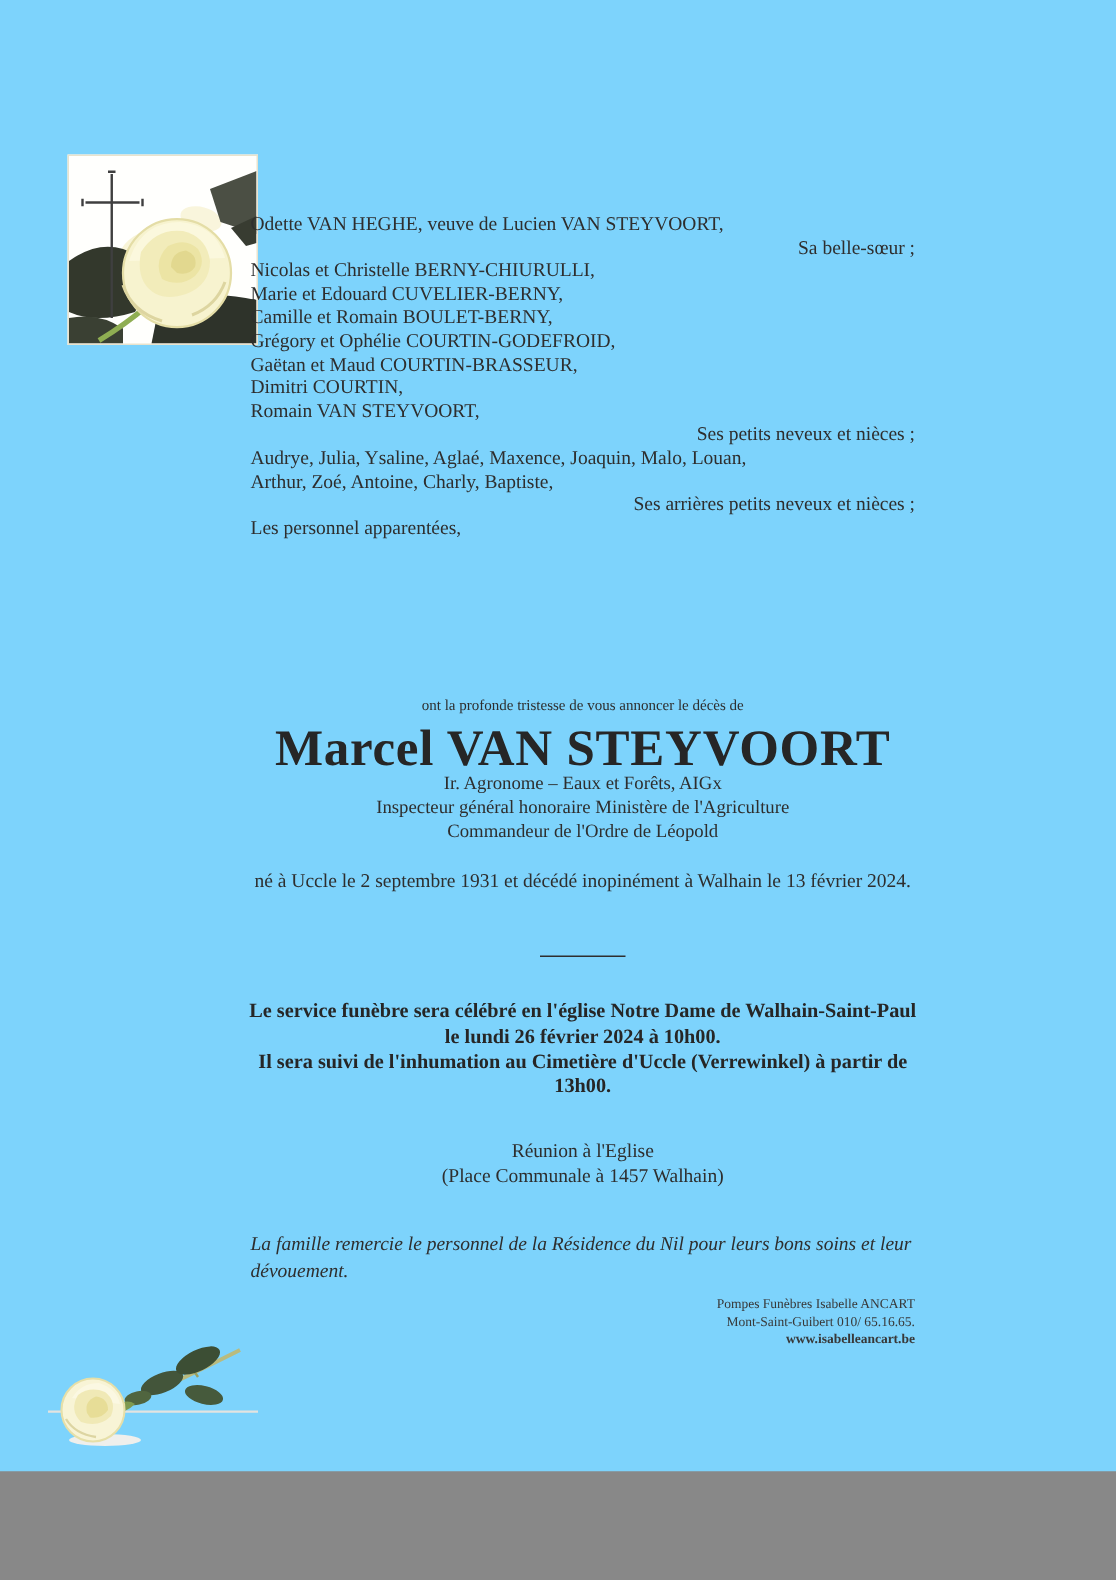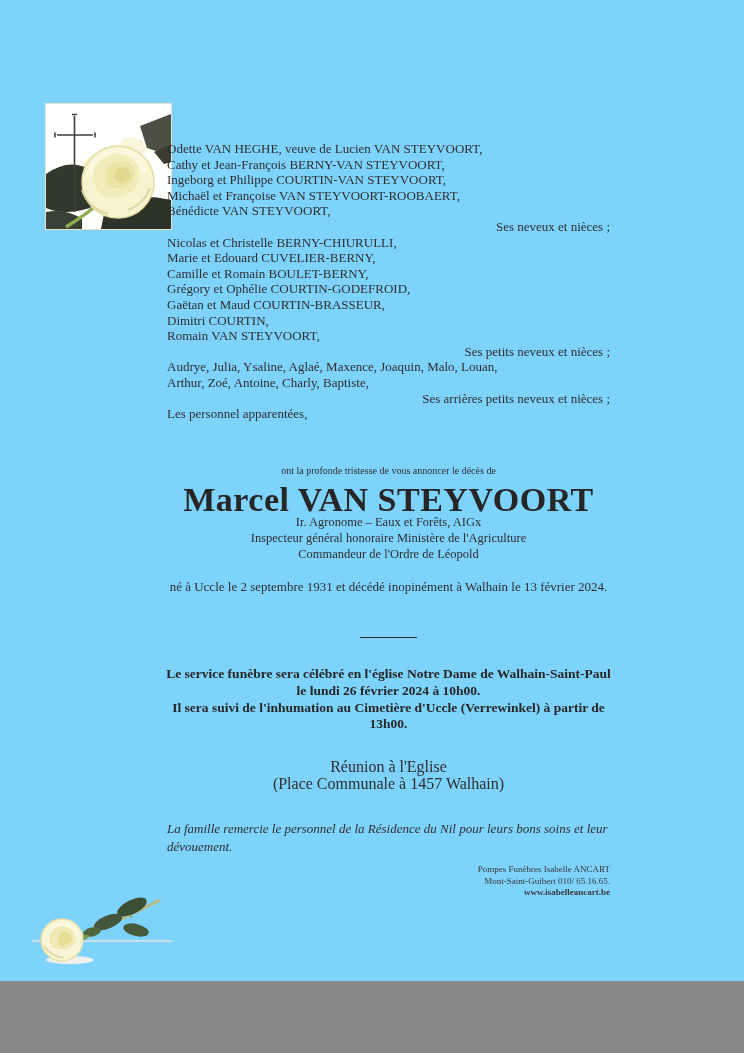--- a/index.html
+++ b/index.html
@@ -43,21 +43,21 @@
     border-top:1.5px solid #2e2e2e;
   }
   .service-block{
     position:absolute;left:160px;top:666px;width:457px;text-align:center;
     font-weight:bold;color:#262626;
   }
   .service-block .line{font-size:13.5px;line-height:16.8px;}
   .meeting-block{
     position:absolute;left:167px;top:758px;width:443px;text-align:center;
   }
-  .meeting-block .line{font-size:16px;line-height:17px;}
+  .meeting-block .line{font-size:13px;line-height:17px;}
   .thanks-block{
     position:absolute;left:167px;top:820px;width:443px;text-align:left;
     font-style:italic;font-size:13px;line-height:17.5px;
   }
   .footer-block{
     position:absolute;left:167px;top:864px;width:443px;text-align:right;
     font-size:9px;line-height:11.5px;color:#383838;
   }
   .footer-website{font-weight:bold;}
 </style>
@@ -95,27 +95,21 @@
         <line x1="9" y1="28.5" x2="9" y2="33.5"></line>
         <line x1="49" y1="28.5" x2="49" y2="33.5"></line>
         <line x1="26" y1="10.5" x2="31" y2="10.5"></line>
       </g>
     </svg>
   </div>
 
   <div class="family-block" id="family-groups">
       <div class="family-group">
         <div class="name-line">Odette VAN HEGHE, veuve de Lucien VAN STEYVOORT,</div>
-      </div>
-      <div class="family-group">
-        <div class="name-line">Cathy et Jean-François BERNY-VAN STEYVOORT,</div>
-        <div class="name-line">Ingeborg et Philippe COURTIN-VAN STEYVOORT,</div>
-        <div class="name-line">Michaël et Françoise VAN STEYVOORT-ROOBAERT,</div>
-        <div class="name-line">Bénédicte VAN STEYVOORT,</div>
-        <div class="relation-line">Ses neveux et nièces ;</div>
+        <div class="relation-line">Sa belle-sœur ;</div>
       </div>
       <div class="family-group">
         <div class="name-line">Nicolas et Christelle BERNY-CHIURULLI,</div>
         <div class="name-line">Marie et Edouard CUVELIER-BERNY,</div>
         <div class="name-line">Camille et Romain BOULET-BERNY,</div>
         <div class="name-line">Grégory et Ophélie COURTIN-GODEFROID,</div>
         <div class="name-line">Gaëtan et Maud COURTIN-BRASSEUR,</div>
         <div class="name-line">Dimitri COURTIN,</div>
         <div class="name-line">Romain VAN STEYVOORT,</div>
         <div class="relation-line">Ses petits neveux et nièces ;</div>

